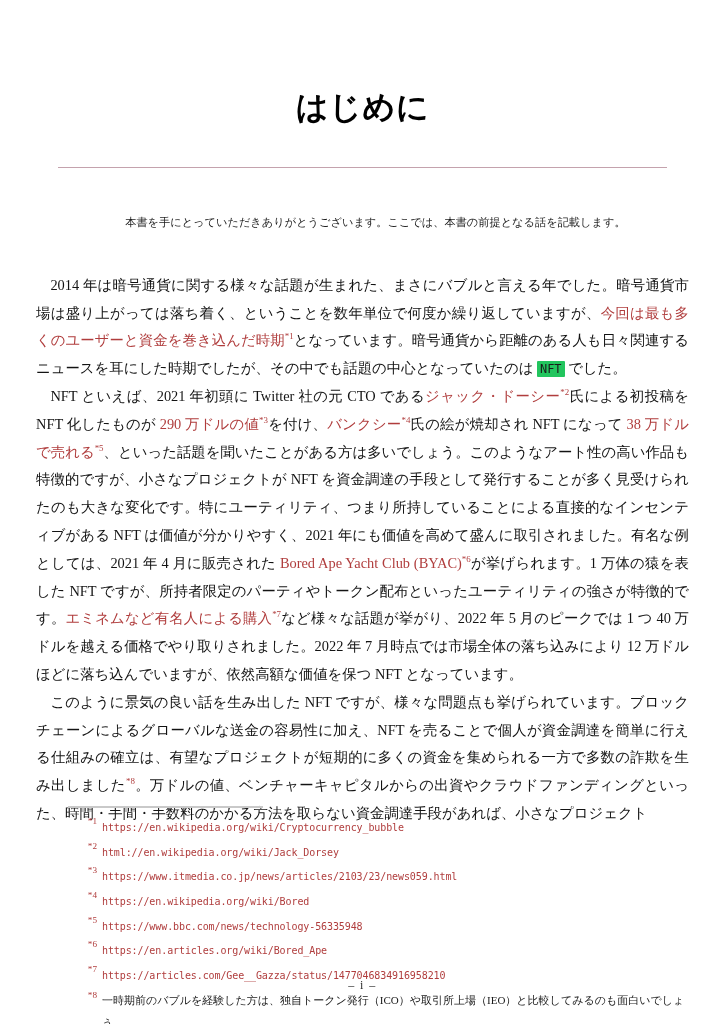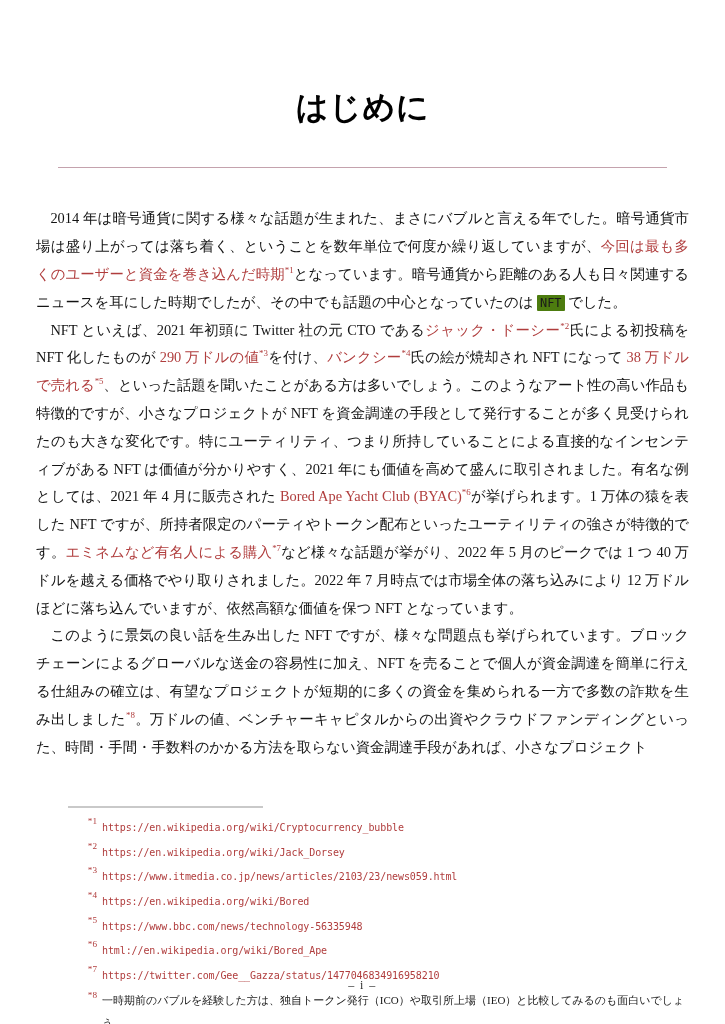--- a/index.html
+++ b/index.html
@@ -73,21 +73,21 @@
   sup.fn {
     color: #b03d3d;
     font-size: 0.62em;
     vertical-align: super;
     line-height: 0;
     letter-spacing: 0;
   }
   code.inline-code {
     font-family: "DejaVu Sans Mono", "Liberation Mono", monospace;
     font-size: 0.83em;
-    background: #4d7c0f;
+    background: #22c55e;
     padding: 1px 3px;
     border-radius: 1px;
     color: #1a1a1a;
   }
 
   
   .footnotes {
     position: absolute;
     left: 36px;
     right: 36px;
@@ -153,57 +153,58 @@
 </head>
 <body>
 
 <div class="page">
 
   <div class="title-block">
     <h1 class="chapter-title">はじめに</h1>
     <hr class="title-rule">
   </div>
 
+  <p class="lead"><span class="indent"></span><span>本書を手にとっていただきありがとうございます。ここでは、本書の前提となる話を記載します。</span></p>
 
   <div class="body-text">
       <p><span>2014 年は暗号通貨に関する様々な話題が生まれた、まさにバブルと言える年でした。暗号通貨市場は盛り上がっては落ち着く、ということを数年単位で何度か繰り返していますが、</span><span class="hl">今回は最も多くのユーザーと資金を巻き込んだ時期</span><sup class="fn">*1</sup><span>となっています。暗号通貨から距離のある人も日々関連するニュースを耳にした時期でしたが、その中でも話題の中心となっていたのは </span><code class="inline-code">NFT</code><span> でした。</span></p>
       <p><span>NFT といえば、2021 年初頭に Twitter 社の元 CTO である</span><span class="hl">ジャック・ドーシー</span><sup class="fn">*2</sup><span>氏による初投稿を NFT 化したものが </span><span class="hl">290 万ドルの値</span><sup class="fn">*3</sup><span>を付け、</span><span class="hl">バンクシー</span><sup class="fn">*4</sup><span>氏の絵が焼却され NFT になって </span><span class="hl">38 万ドルで売れる</span><sup class="fn">*5</sup><span>、といった話題を聞いたことがある方は多いでしょう。このようなアート性の高い作品も特徴的ですが、小さなプロジェクトが NFT を資金調達の手段として発行することが多く見受けられたのも大きな変化です。特にユーティリティ、つまり所持していることによる直接的なインセンティブがある NFT は価値が分かりやすく、2021 年にも価値を高めて盛んに取引されました。有名な例としては、2021 年 4 月に販売された </span><span class="hl">Bored Ape Yacht Club (BYAC)</span><sup class="fn">*6</sup><span>が挙げられます。1 万体の猿を表した NFT ですが、所持者限定のパーティやトークン配布といったユーティリティの強さが特徴的です。</span><span class="hl">エミネムなど有名人による購入</span><sup class="fn">*7</sup><span>など様々な話題が挙がり、2022 年 5 月のピークでは 1 つ 40 万ドルを越える価格でやり取りされました。2022 年 7 月時点では市場全体の落ち込みにより 12 万ドルほどに落ち込んでいますが、依然高額な価値を保つ NFT となっています。</span></p>
       <p><span>このように景気の良い話を生み出した NFT ですが、様々な問題点も挙げられています。ブロックチェーンによるグローバルな送金の容易性に加え、NFT を売ることで個人が資金調達を簡単に行える仕組みの確立は、有望なプロジェクトが短期的に多くの資金を集められる一方で多数の詐欺を生み出しました</span><sup class="fn">*8</sup><span>。万ドルの値、ベンチャーキャピタルからの出資やクラウドファンディングといった、時間・手間・手数料のかかる方法を取らない資金調達手段があれば、小さなプロジェクト</span></p>
     </div>
 
   <div class="footnotes">
     <hr class="footnote-rule">
     <div class="footnote-list">
         <div class="footnote">
           <div class="fn-marker"><sup>*1</sup></div>
           <div class="fn-body"><span class="fn-url">https://en.wikipedia.org/wiki/Cryptocurrency_bubble</span></div>
         </div>
         <div class="footnote">
           <div class="fn-marker"><sup>*2</sup></div>
-          <div class="fn-body"><span class="fn-url">https://en.wikipedia.org/wiki/Jack_Dorsey</span></div>
+          <div class="fn-body"><span class="fn-url">html://en.wikipedia.org/wiki/Jack_Dorsey</span></div>
         </div>
         <div class="footnote">
           <div class="fn-marker"><sup>*3</sup></div>
           <div class="fn-body"><span class="fn-url">https://www.itmedia.co.jp/news/articles/2103/23/news059.html</span></div>
         </div>
         <div class="footnote">
           <div class="fn-marker"><sup>*4</sup></div>
           <div class="fn-body"><span class="fn-url">https://en.wikipedia.org/wiki/Bored</span></div>
         </div>
         <div class="footnote">
           <div class="fn-marker"><sup>*5</sup></div>
           <div class="fn-body"><span class="fn-url">https://www.bbc.com/news/technology-56335948</span></div>
         </div>
         <div class="footnote">
           <div class="fn-marker"><sup>*6</sup></div>
-          <div class="fn-body"><span class="fn-url">html://en.wikipedia.org/wiki/Bored_Ape</span></div>
+          <div class="fn-body"><span class="fn-url">https://en.articles.org/wiki/Bored_Ape</span></div>
         </div>
         <div class="footnote">
           <div class="fn-marker"><sup>*7</sup></div>
-          <div class="fn-body"><span class="fn-url">https://twitter.com/Gee__Gazza/status/1477046834916958210</span></div>
+          <div class="fn-body"><span class="fn-url">https://articles.com/Gee__Gazza/status/1477046834916958210</span></div>
         </div>
         <div class="footnote jp-note">
           <div class="fn-marker"><sup>*8</sup></div>
           <div class="fn-body"><span class="fn-jp">一時期前のバブルを経験した方は、独自トークン発行（ICO）や取引所上場（IEO）と比較してみるのも面白いで</span><span class="fn-jp cont">しょう。</span></div>
         </div>
       </div>
   </div>
 
   <div class="page-number">– i –</div>
 

